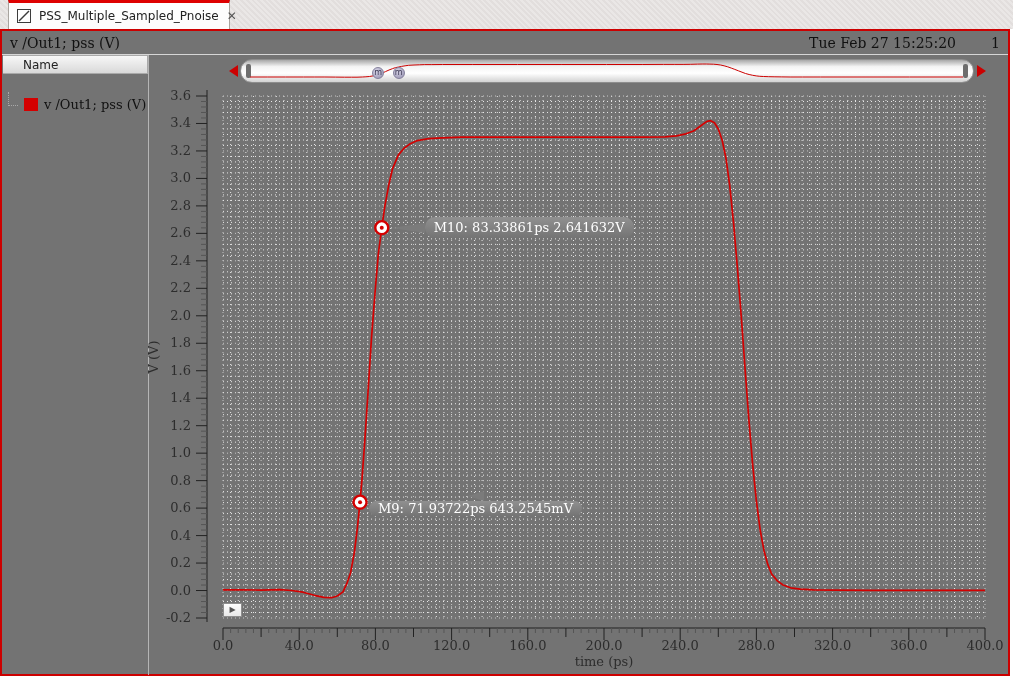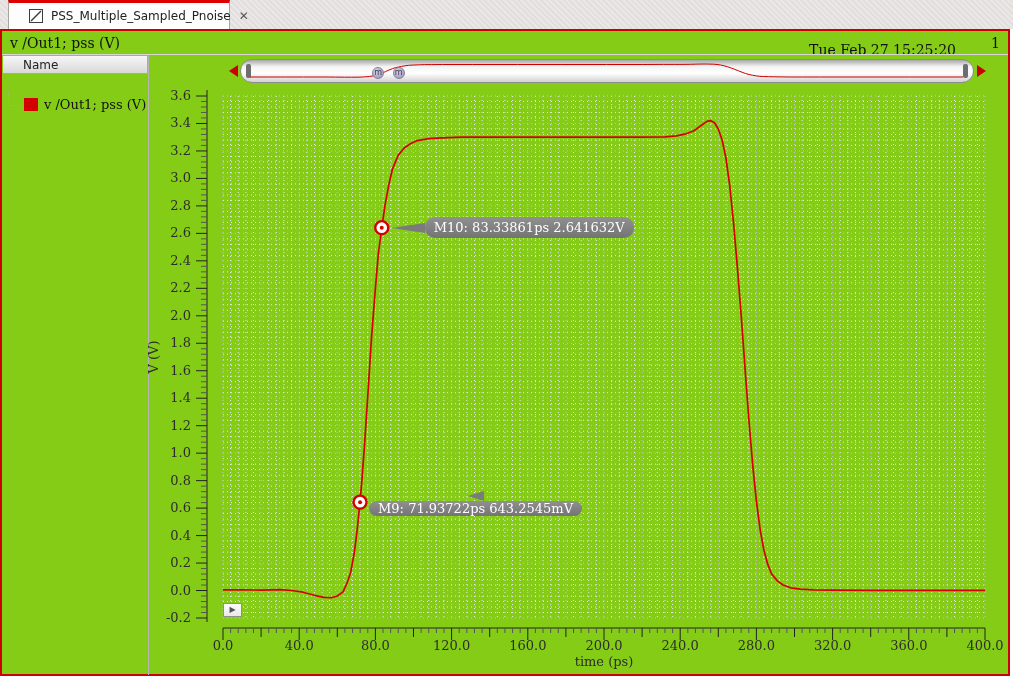--- a/index.html
+++ b/index.html
@@ -6,33 +6,33 @@
   html,body { width:1013px; height:679px; background:#ffffff; overflow:hidden;
               font-family:"DejaVu Serif", serif; }
   .screen { position:absolute; left:0; top:0; width:1013px; height:679px; background:#fff; }
 
   
   .tabbar { position:absolute; left:0; top:0; width:1013px; height:29px;
             background:#e7e3e2;
             background-image:repeating-linear-gradient(45deg,#eae7e6 0 2px,#e2dedd 2px 4px); }
   .tab { position:absolute; left:8px; top:0; width:222px; height:29px;
          background:#fdfdfd; border:1px solid #a8a49f; border-bottom:none; border-top:3px solid #dd0000;
-         display:flex; align-items:center; gap:8px; padding:0 20px;
+         display:flex; align-items:center; gap:8px; padding:0 8px;
          font-family:"DejaVu Sans", sans-serif; font-size:12px; color:#222; }
   .tab-icon { width:14px; height:14px; border:1px solid #3c3c3c; background:#fff; flex:0 0 auto; position:relative; }
   .tab-icon svg { position:absolute; left:0; top:0; }
   .tab-close { margin-left:auto; color:#555; font-size:12px; cursor:default;
                font-family:"DejaVu Sans", sans-serif; }
 
   
   .win { position:absolute; left:0; top:29px; width:1010px; height:647px;
-         border:2px solid #cc0000; background:#84cc16; }
+         border:2px solid #cc0000; background:#737373; }
 
   .title-left { position:absolute; left:8px; top:4px; font-size:14px; color:#111; }
-  .title-time { position:absolute; right:52px; top:11px; font-size:14px; color:#111; }
+  .title-time { position:absolute; right:52px; top:4px; font-size:14px; color:#111; }
   .title-page { position:absolute; right:8px; top:4px; font-size:14px; color:#111; }
   .title-sep  { position:absolute; left:0; top:23px; width:1006px; height:1px; background:#d6d6d6; }
 
   
   .name-header { position:absolute; left:1px; top:24px; width:145px; height:19px;
                  background:linear-gradient(#f7f7f7,#d9d9d9);
                  border:1px solid #a9a9a9; border-left:none;
                  font-family:"DejaVu Sans", sans-serif; font-size:12px; color:#222;
                  display:flex; align-items:center; padding-left:20px; }
   .panel-sep { position:absolute; left:146px; top:24px; width:1px; height:620px; background:#b5b5b5; }

